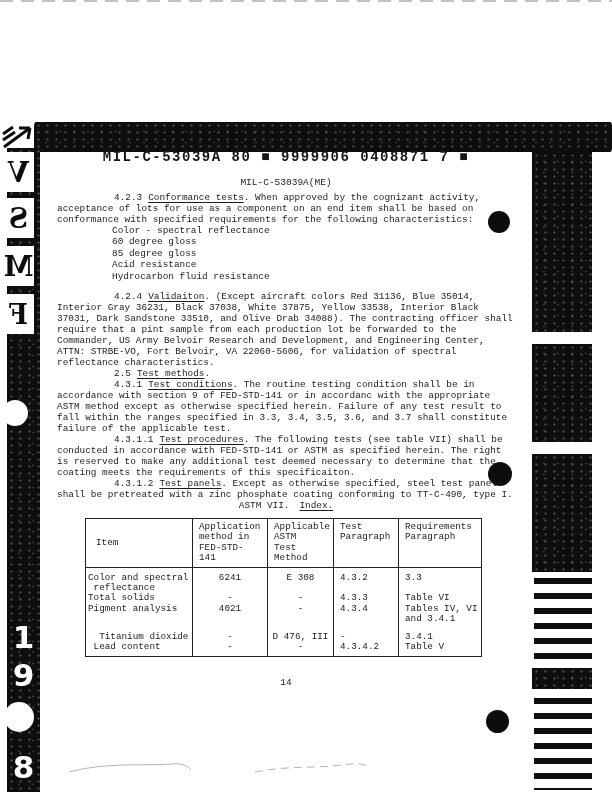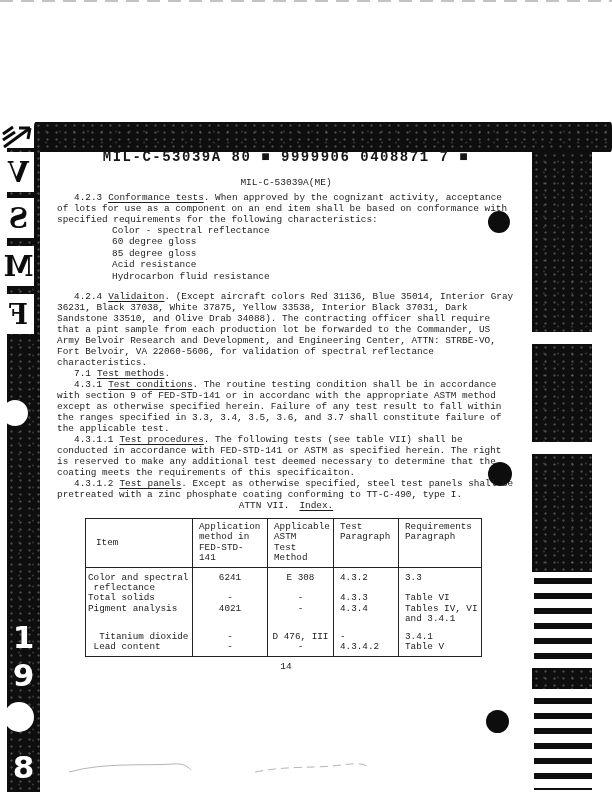--- a/index.html
+++ b/index.html
@@ -30,21 +30,21 @@
     background:repeating-linear-gradient(180deg,#0e0e0e 0 6px,transparent 6px 15px);}
   .rb-thick{position:absolute;left:532px;top:668px;width:60px;height:21px;}
   .ink-dot{position:absolute;background:#0d0d0d;border-radius:50%;}
   .squiggles{position:absolute;left:55px;top:750px;width:430px;height:34px;}
   
   .page-content{position:absolute;left:57px;top:152px;width:458px;font-size:9.4px;line-height:11px;}
   .ocr-line{text-align:center;font-weight:bold;font-size:14px;letter-spacing:1.5px;
     color:#161616;margin-bottom:14px;white-space:nowrap;}
   .doc-id{text-align:center;font-size:9.5px;margin-bottom:4px;}
   p.para{margin:0;text-indent:17px;text-align:left;}
-  p.para .num{margin-right:6px;}
+  p.para .num{margin-right:6px;margin-left:40px;}
   .u{text-decoration:underline;text-underline-offset:1.5px;}
   .char-list{margin:0 0 9px 55px;}
   .char-list div{line-height:11.4px;}
   .mb9{margin-bottom:9px;} .mb4{margin-bottom:4px;} .mb8{margin-bottom:8px;} .mb6{margin-bottom:6px;}
   .caption{text-align:center;margin-bottom:7px;}
   .caption .u{margin-left:10px;}
   
   table.idx{border-collapse:collapse;margin-left:28px;width:396px;table-layout:fixed;
     font-size:9.3px;line-height:10.4px;border:1.5px solid #222;}
   table.idx col.c1{width:107px;} table.idx col.c2{width:75px;} table.idx col.c3{width:66px;}
@@ -52,21 +52,21 @@
   table.idx th{font-weight:normal;border-left:1px solid #222;border-bottom:1px solid #222;
     white-space:pre-line;text-align:left;vertical-align:top;padding:3px 11px 3px 6px;}
   table.idx th:first-child{border-left:none;vertical-align:middle;padding-left:10px;}
   table.idx td{border-left:1px solid #222;vertical-align:top;padding:0 3px;white-space:pre-line;}
   table.idx td:first-child{border-left:none;white-space:pre-wrap;padding-left:2px;}
   table.idx td.ctr{text-align:center;}
   table.idx td.lft{padding-left:6px;}
   table.idx tr.first td{padding-top:5px;}
   table.idx tr.gap td{padding-top:7px;}
   table.idx tr.last td{padding-bottom:3px;}
-  .page-num{text-align:center;margin-top:4px;}
+  .page-num{text-align:center;margin-top:20px;}
 </style>
 </head>
 <body>
 
 <div class="sheet">
 
   <div class="top-dash"></div>
   <div class="band-top speck"></div>
   <div class="band-left speck"></div>
 
@@ -124,29 +124,29 @@
     <div class="char-list">
       <div>Color - spectral reflectance</div>
       <div>60 degree gloss</div>
       <div>85 degree gloss</div>
       <div>Acid resistance</div>
       <div>Hydrocarbon fluid resistance</div>
     </div>
 
     <p class="para mb4"><span class="num">4.2.4</span><span class="u">Validaiton</span><span>.  (Except aircraft colors Red 31136, Blue 35014, Interior Gray 36231, Black 37038, White 37875, Yellow 33538, Interior Black 37031, Dark Sandstone 33510, and Olive Drab 34088).  The contracting officer shall require that a pint sample from each production lot be forwarded to the Commander, US Army Belvoir Research and Development, and Engineering Center, ATTN:  STRBE-VO, Fort Belvoir, VA  22060-5606, for validation of spectral reflectance characteristics.</span></p>
 
-    <p class="para mb8"><span class="num">7.1</span><span class="u">Test methods</span><span>.</span></p>
+    <p class="para mb8"><span class="num">2.5</span><span class="u">Test methods</span><span>.</span></p>
 
     <p class="para mb6"><span class="num">4.3.1</span><span class="u">Test conditions</span><span>.  The routine testing condition shall be in accordance with section 9 of FED-STD-141 or in accordanc with the appropriate ASTM method except as otherwise specified herein.  Failure of any test result to fall within the ranges specified in 3.3, 3.4, 3.5, 3.6, and 3.7 shall constitute failure of the applicable test.</span></p>
 
     <p class="para mb6"><span class="num">4.3.1.1</span><span class="u">Test procedures</span><span>.  The following tests (see table VII) shall be conducted in accordance with FED-STD-141 or ASTM as specified herein.  The right is reserved to make any additional test deemed necessary to determine that the coating meets the requirements of this specificaiton.</span></p>
 
     <p class="para mb8"><span class="num">4.3.1.2</span><span class="u">Test panels</span><span>.  Except as otherwise specified, steel test panels shall be pretreated with a zinc phosphate coating conforming to TT-C-490, type I.</span></p>
 
-    <div class="caption"><span>ATTN VII.</span><span class="u">Index.</span></div>
+    <div class="caption"><span>ASTM VII.</span><span class="u">Index.</span></div>
 
     <table class="idx">
       <colgroup>
           <col class="c1">
           <col class="c2">
           <col class="c3">
           <col class="c4">
           <col class="c5">
         </colgroup>
       <thead>

